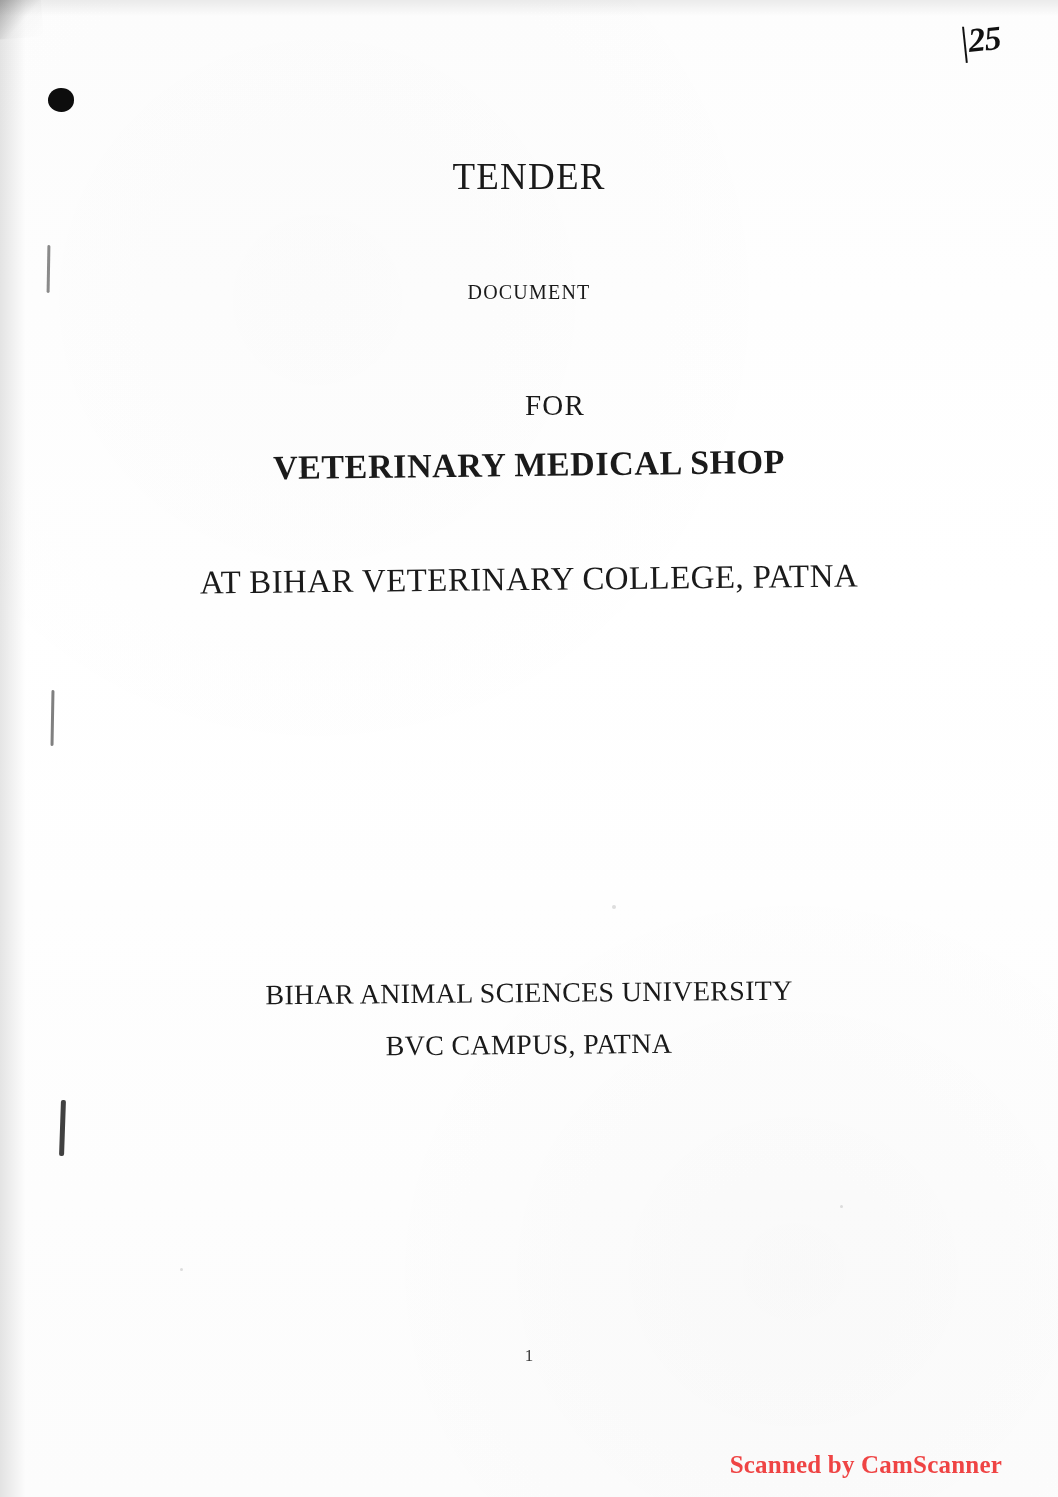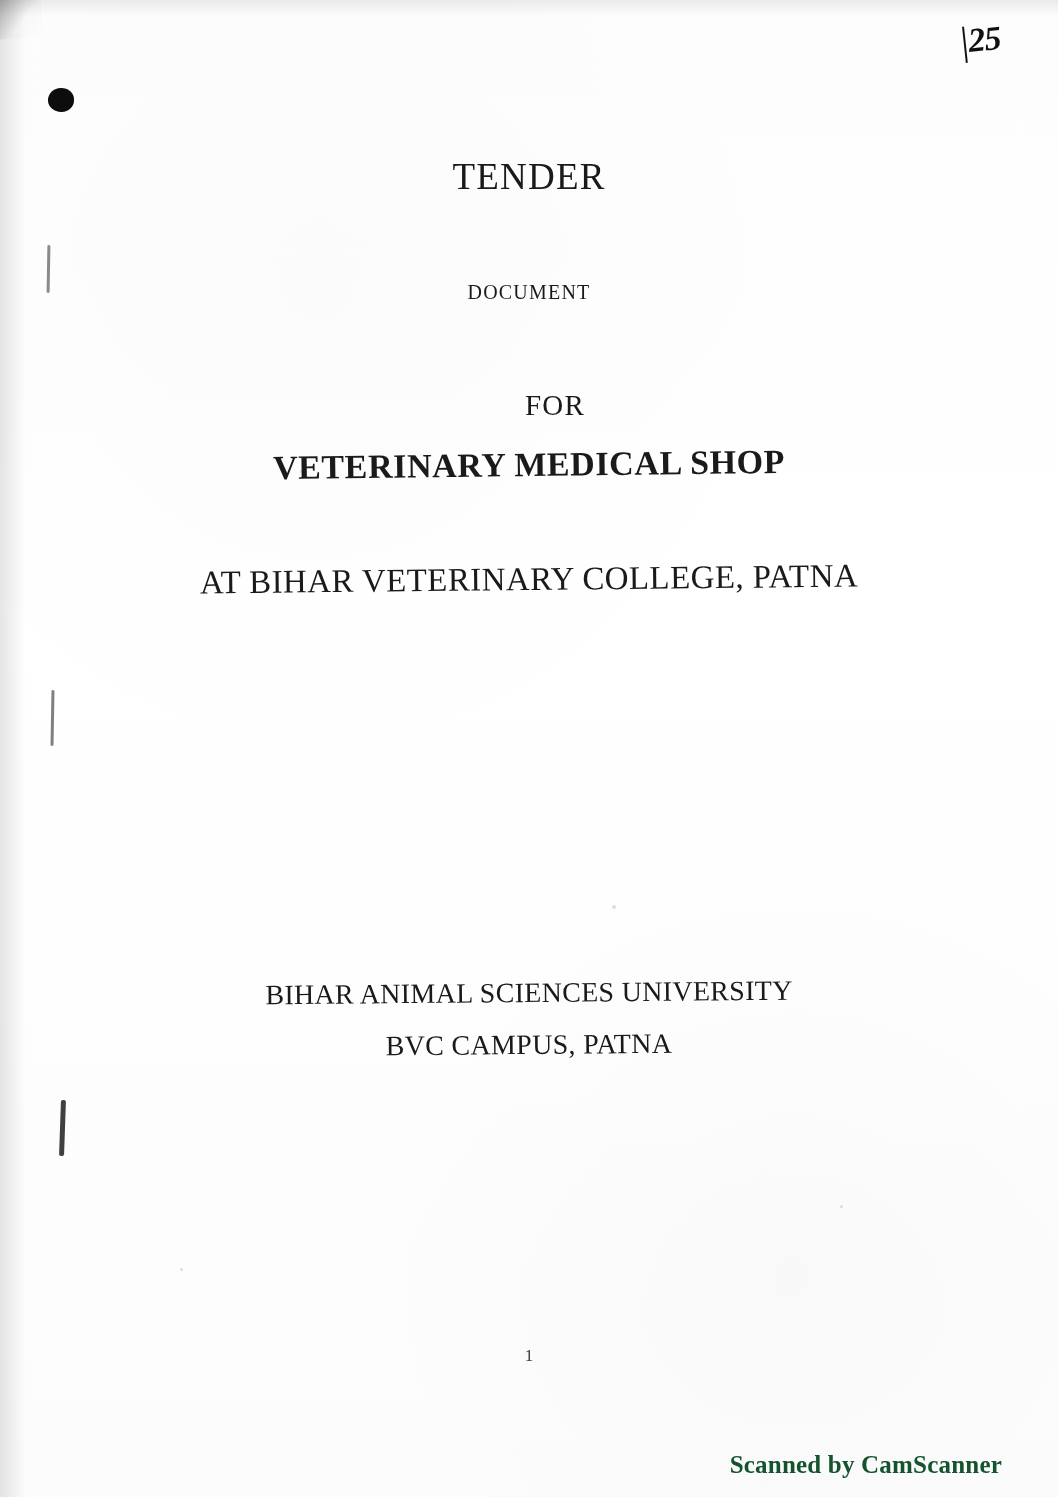--- a/index.html
+++ b/index.html
@@ -161,21 +161,21 @@
     color: #3a3a3a;
   }
 
   .watermark {
     position: absolute;
     right: 56px;
     bottom: 18px;
     font-family: "Liberation Serif", serif;
     font-size: 25px;
     font-weight: 700;
-    color: #14532d;
+    color: #ef4444;
     letter-spacing: 0.2px;
     text-align: center;
   }
 
   
   .speck {
     position: absolute;
     background: #bdbdbd;
     border-radius: 50%;
     opacity: .5;

